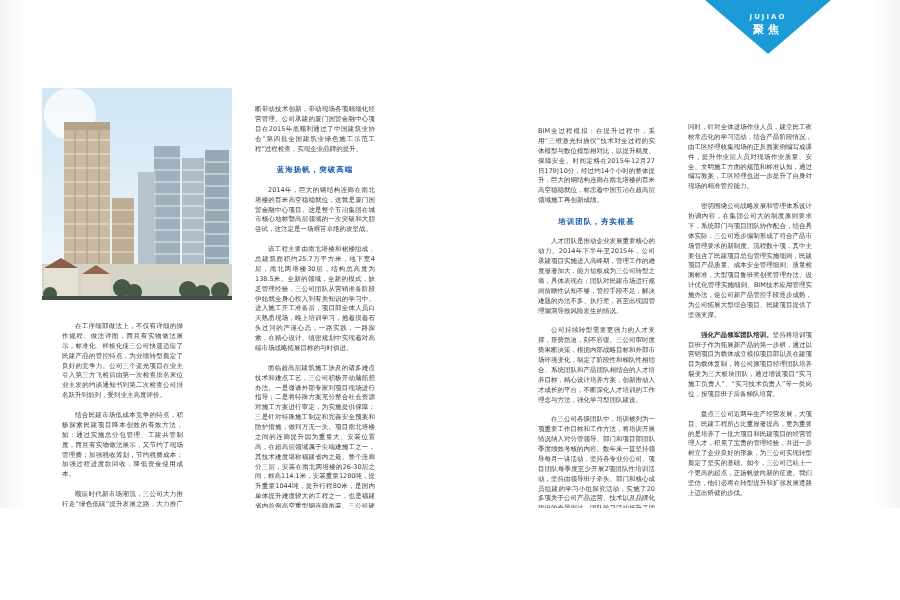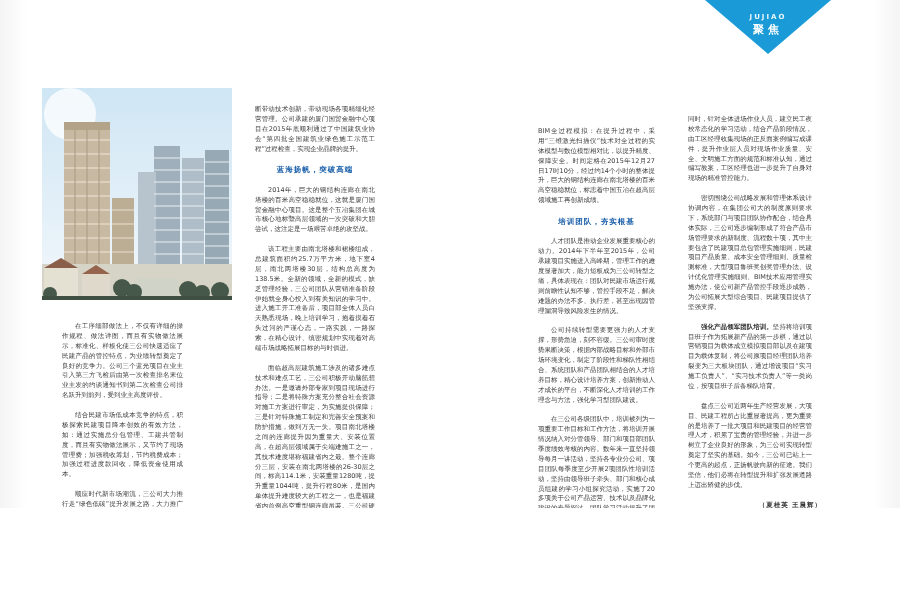--- a/index.html
+++ b/index.html
@@ -14,21 +14,21 @@
   .corner .brand{margin-top:13px;font-size:7px;letter-spacing:2px;color:#eaf6fc;font-weight:bold;}
   .corner .label{margin-top:1px;font-size:11px;letter-spacing:4px;color:#ffffff;font-weight:bold;}
   
   .photo{position:absolute;left:42px;top:88px;width:190px;height:212px;z-index:2;}
   .photo svg{display:block;}
   
   .col{position:absolute;z-index:3;color:#3b3b3b;font-size:6.5px;line-height:1.52;text-align:justify;}
   .colA{left:52px;top:312px;width:141px;}
   .colB{left:245px;top:95px;width:140px;}
   .colR1{left:528px;top:117px;width:137px;}
-  .colR2{left:678px;top:105px;width:144px;}
+  .colR2{left:678px;top:113px;width:144px;}
   .col p{margin:10px;text-indent:2em;}
   .col .col-heading{font-size:7.5px;font-weight:bold;color:#1a5fa9;text-align:center;
                     text-indent:0;margin:3px 0 3px 0;letter-spacing:1px;font-family:Liberation Serif, serif;}
   .col p strong{font-weight:bold;color:#2b2b2b;}
   .byline{margin-top:5px;text-align:right;text-indent:0;font-weight:bold;color:#333;
           font-size:6.5px;letter-spacing:1px;}
   .pagenum{position:absolute;left:52px;top:548px;font-size:7px;color:#8a8a8a;z-index:3;}
 </style>
 </head>
 <body>

